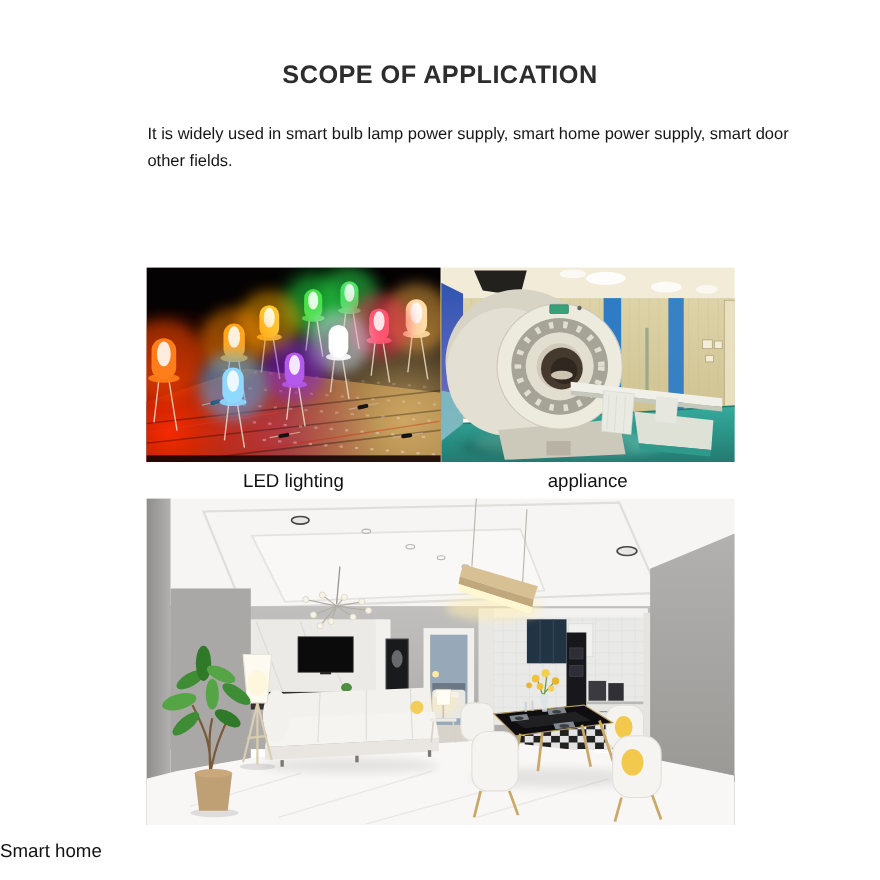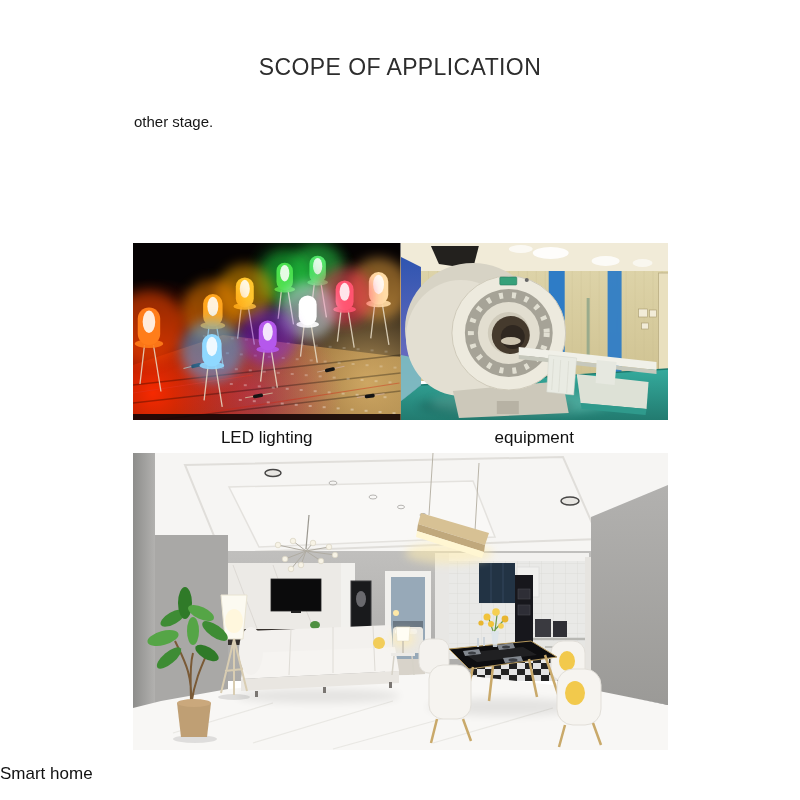--- a/index.html
+++ b/index.html
@@ -1,39 +1,40 @@
 <!DOCTYPE html>
 <html><head>
 <meta charset="utf-8">
 <style>
   html,body{margin:0;padding:0;background:#ffffff;}
   .page{position:relative;width:800px;height:800px;background:#ffffff;overflow:hidden;
         font-family:"Liberation Sans",sans-serif;}
   .title{position:absolute;top:54px;left:0;width:100%;text-align:center;
-         font-size:23px;font-weight:normal;color:#2d2d2d;letter-spacing:0.4px;}
+         font-size:23px;font-weight:bold;color:#2d2d2d;letter-spacing:0.4px;}
   .desc{position:absolute;top:110px;left:134px;width:545px;color:#161616;}
   .desc-line{font-size:15px;line-height:24.8px;white-space:pre;}
   .figrow{position:absolute;top:243px;left:133px;width:535px;height:177px;display:flex;}
   .fig{width:50%;height:100%;overflow:hidden;}
   .fig svg{display:block;width:100%;height:100%;}
   .caprow{position:absolute;top:428px;left:133px;width:535px;display:flex;align-items:center;}
   .cap{flex:1;text-align:center;font-size:17px;color:#111;}
   .fig-home{position:absolute;top:453px;left:133px;width:535px;height:297px;overflow:hidden;}
   .fig-home svg{display:block;width:100%;height:100%;}
   .cap-home{position:absolute;top:764px;left:0;width:100%;text-align:left;font-size:17px;color:#111;}
 </style>
 </head>
 <body>
 
 <div class="page">
 
   <div class="title">SCOPE OF APPLICATION</div>
 
   <div class="desc">
-    <div class="desc-line">other stage.</div>
+    <div class="desc-line">It is widely used in smart bulb lamp power supply, smart home power supply, smart door</div>
+    <div class="desc-line">other fields.</div>
   </div>
 
   <div class="figrow">
 
     <div class="fig">
       <svg viewBox="0 0 268 177" preserveAspectRatio="none">
         <defs>
           <filter id="blur6" x="-60%" y="-60%" width="220%" height="220%">
               <feGaussianBlur stdDeviation="6"></feGaussianBlur>
             </filter>
@@ -297,21 +298,21 @@
           <polygon points="148,112 176,115 173,152 146,149" fill="#e9ebe3" stroke="#d2d4ca" stroke-width="0.5"></polygon>
           <path d="M153,116 L151,147 M160,117 L158,149 M168,118 L166,150" stroke="#d8dad0" stroke-width="0.7" fill="none"></path>
           <polygon points="196,117 216,119 214,142 195,140" fill="#e6e8e0"></polygon>
         </g>
       </svg>
     </div>
   </div>
 
   <div class="caprow">
     <div class="cap">LED lighting</div>
-    <div class="cap">equipment</div>
+    <div class="cap">appliance</div>
   </div>
 
   <div class="fig-home">
     <svg viewBox="0 0 535 297" preserveAspectRatio="none">
       <defs>
         <filter id="hblur" x="-60%" y="-60%" width="220%" height="220%">
             <feGaussianBlur stdDeviation="4"></feGaussianBlur>
           </filter>
         <linearGradient id="lcol" x1="0" y1="0" x2="1" y2="0">
             <stop offset="0" stop-color="#8d8d8b"></stop>

